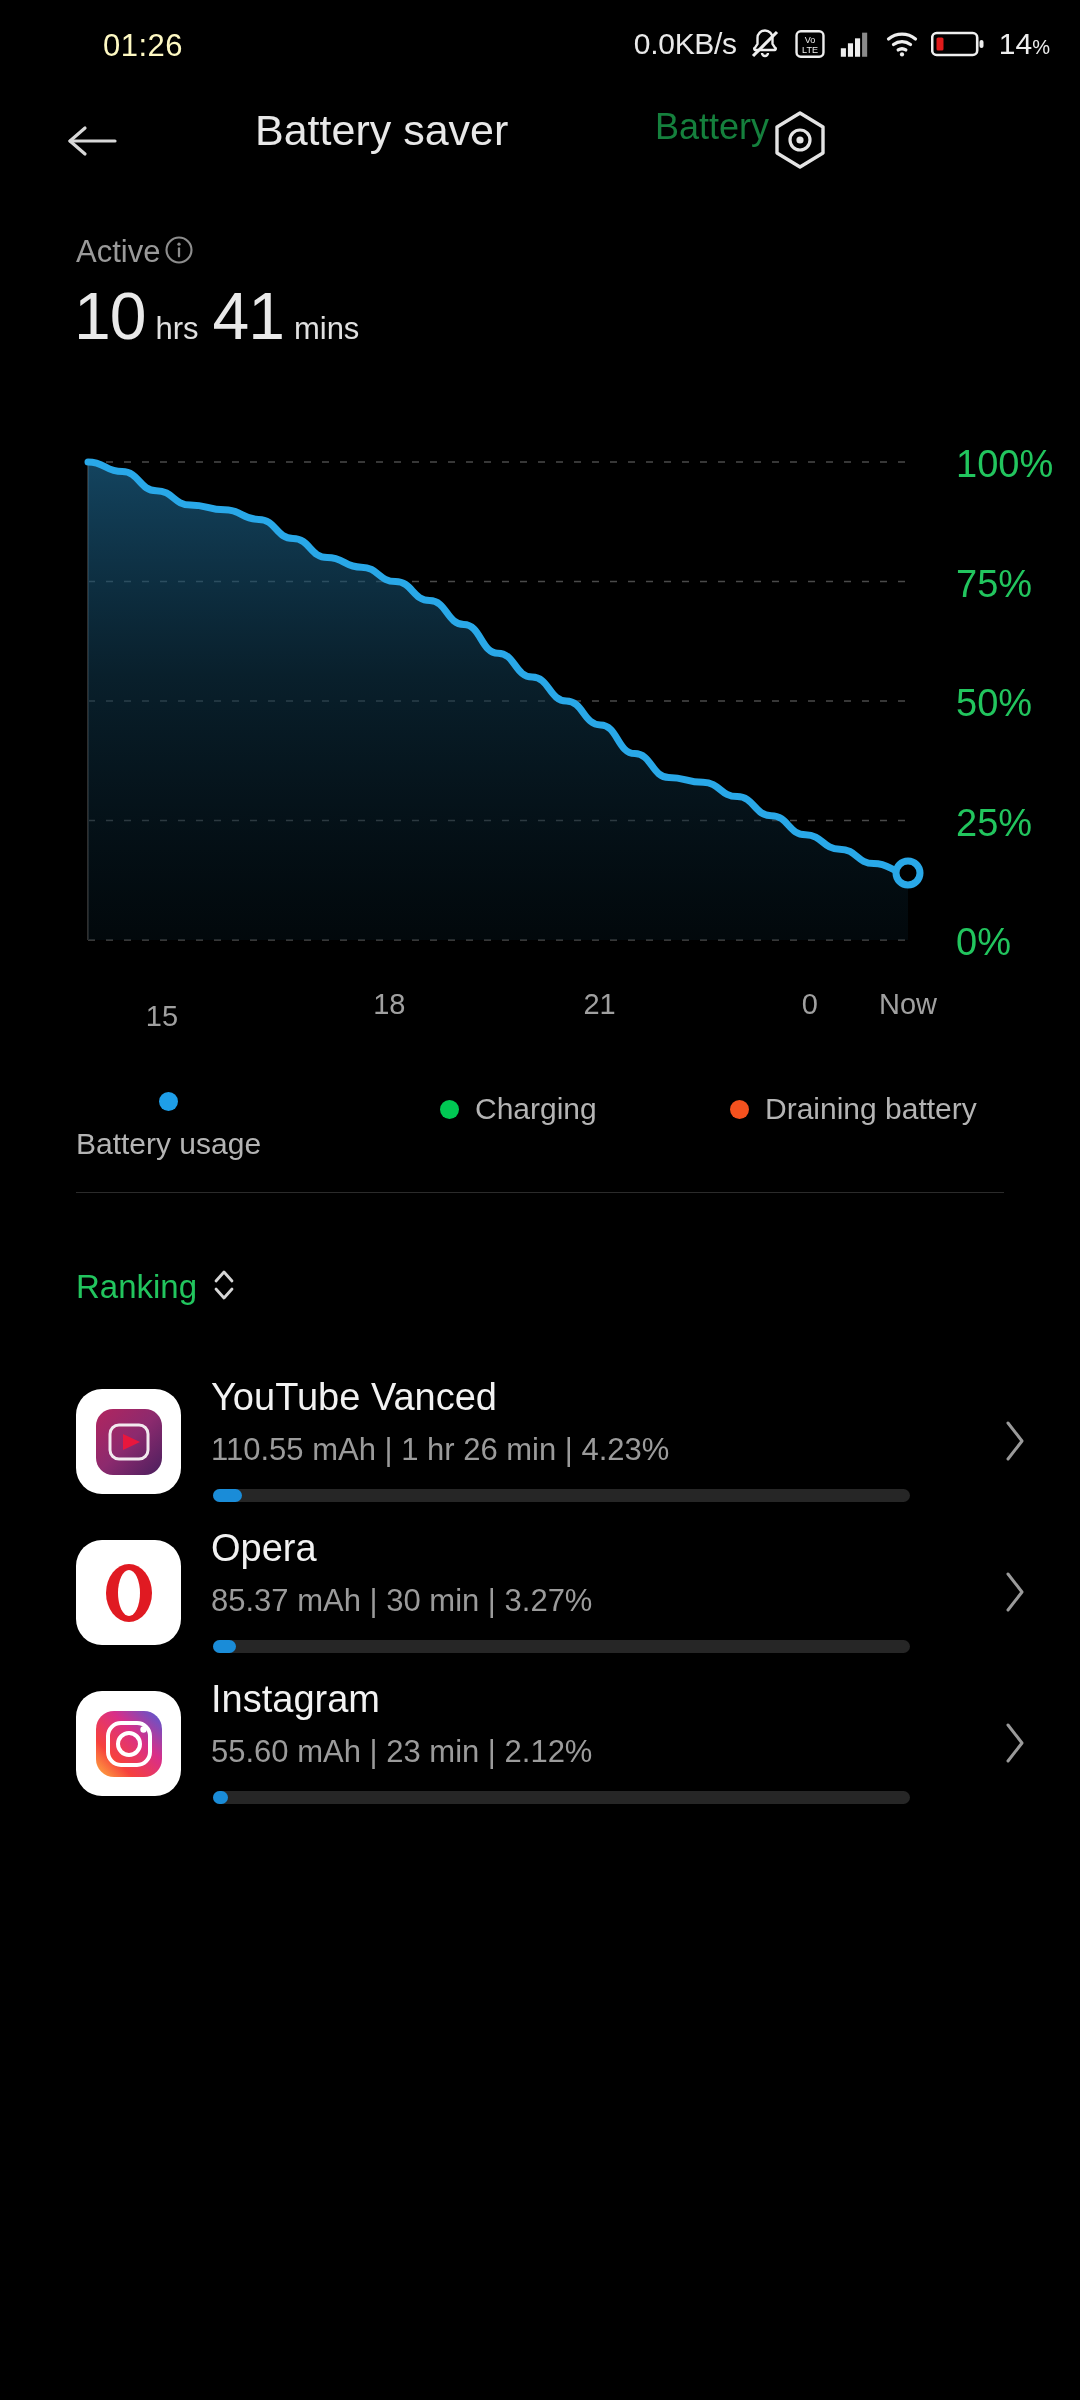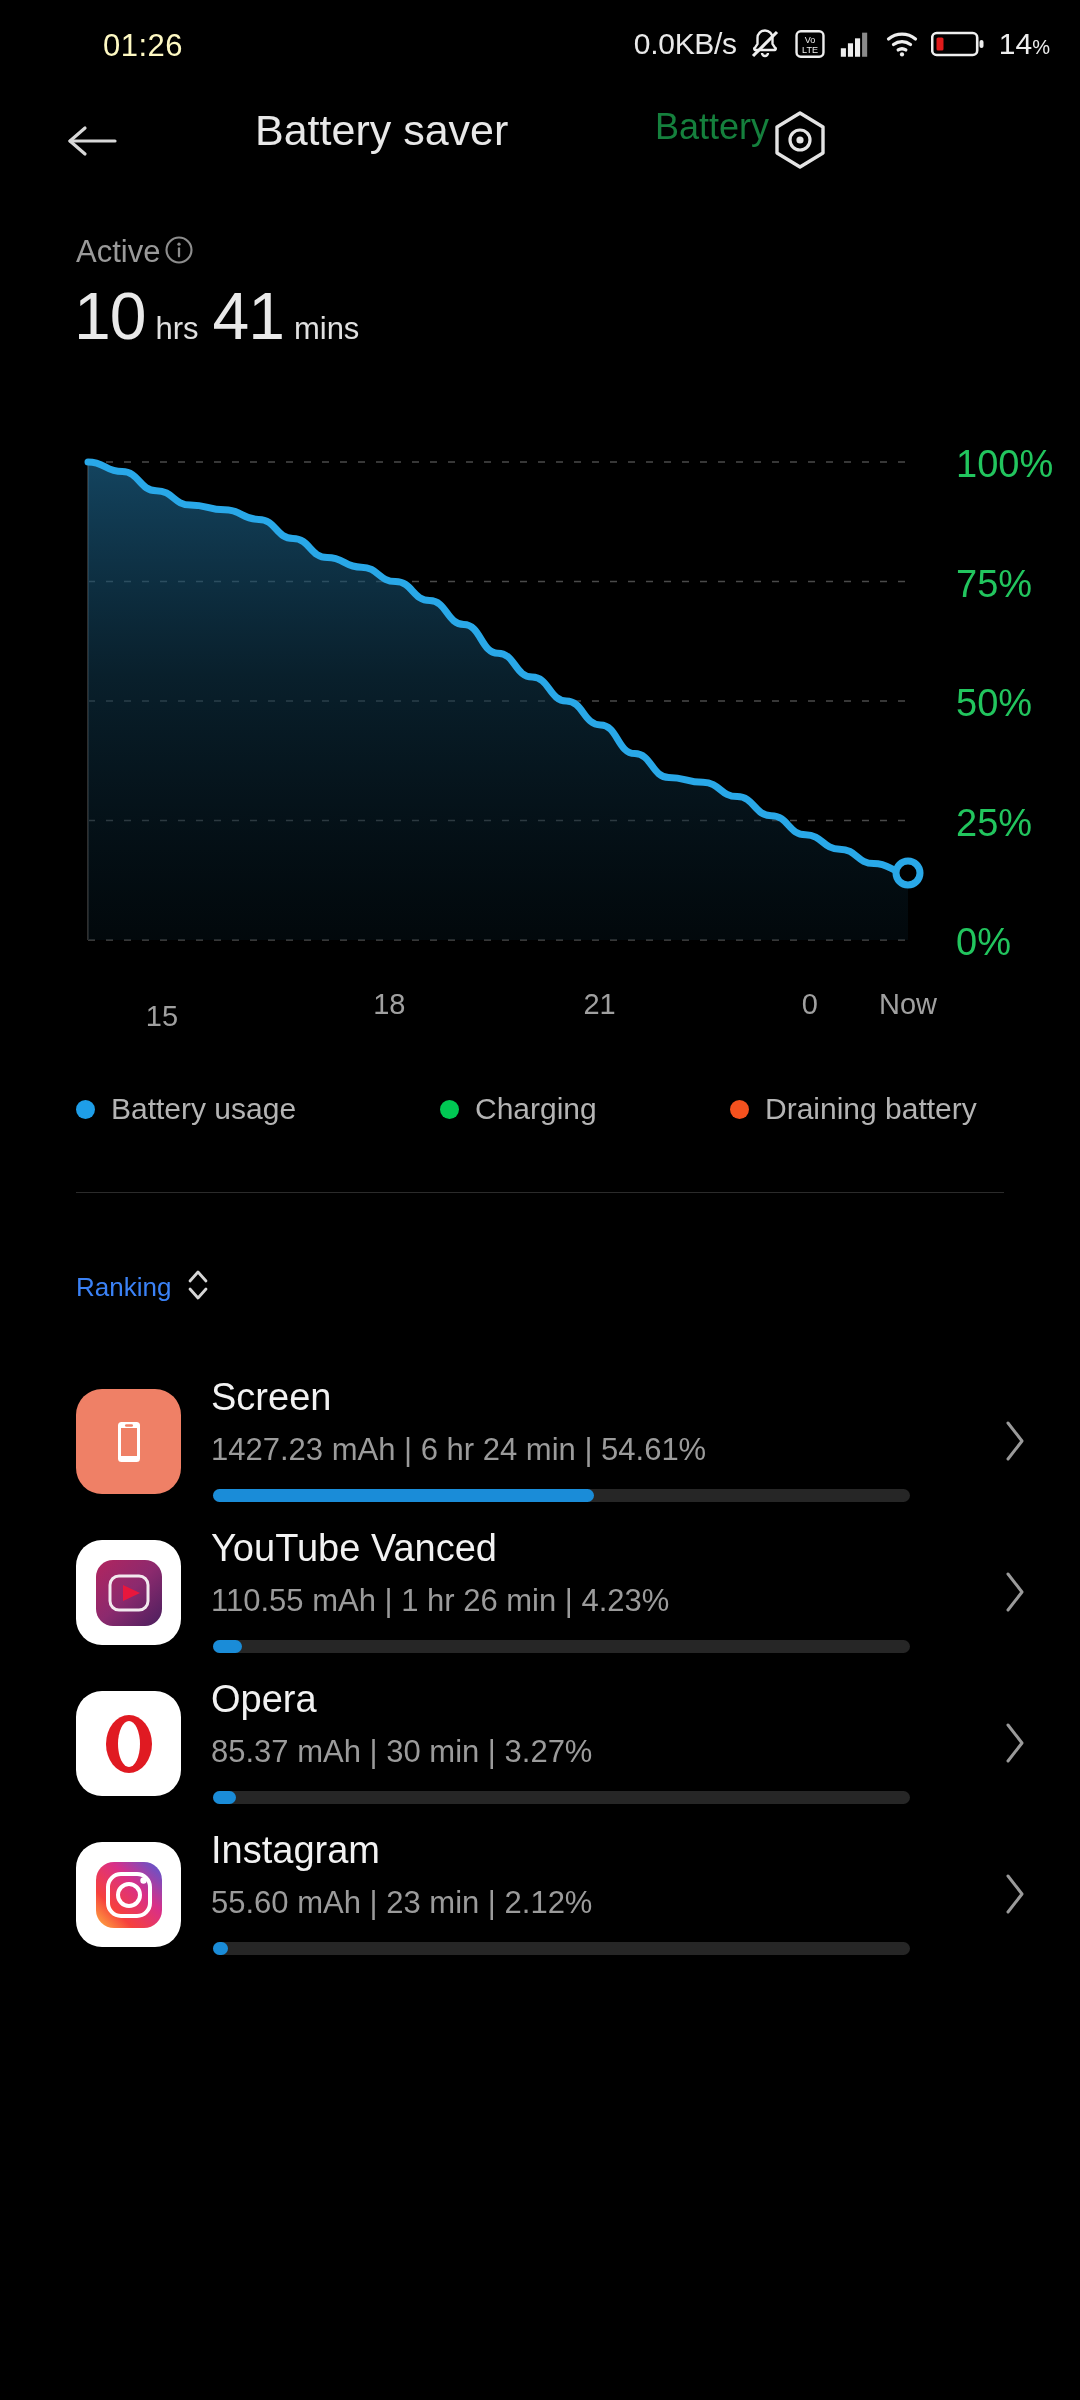--- a/index.html
+++ b/index.html
@@ -94,21 +94,21 @@
   .divider {
     position:absolute; left:76px; top:1192px; width:928px; height:1px;
     background:#2b2b2b;
   }
 
   
   .ranking-row {
     position:absolute; left:76px; top:1268px;
     display:flex; align-items:center; gap:14px;
   }
-  .ranking-lbl { font-size:26px; color:#3b82f6; }
+  .ranking-lbl { font-size:33px; color:#22c55e; }
 
   
   .list { position:absolute; left:0; top:1368px; width:1080px; }
   .row { position:relative; height:151px; }
   .row-icon {
     position:absolute; left:76px; top:21px; width:105px; height:105px;
     border-radius:26px; display:flex; align-items:center; justify-content:center;
     overflow:hidden;
   }
   .row-name {
@@ -252,21 +252,21 @@
   </div>
 <div class="x-labels">
     <div class="x-lab" style="left: 162px; margin-top: 12px;">15</div>
     <div class="x-lab" style="left: 389.368px;">18</div>
     <div class="x-lab" style="left: 599.624px;">21</div>
     <div class="x-lab" style="left: 809.88px;">0</div>
     <div class="x-lab" style="left: 908px;">Now</div>
   </div>
 
 <div class="legend">
-    <div class="lg-item" style="left: 76px;">
+    <div class="lg-item" style="left: 76px; flex-direction: column;">
       <span class="lg-dot" style="background: rgb(30, 158, 232);"></span>
       <span class="lg-txt">Battery usage</span>
     </div>
     <div class="lg-item" style="left: 440px;">
       <span class="lg-dot" style="background: rgb(0, 200, 83);"></span>
       <span class="lg-txt">Charging</span>
     </div>
     <div class="lg-item" style="left: 730px; text-align: right;">
       <span class="lg-dot" style="background: rgb(244, 81, 30);"></span>
       <span class="lg-txt">Draining battery</span>
@@ -279,37 +279,20 @@
   <span class="ranking-lbl">Ranking</span>
   <span>
     <svg width="26" height="34" viewBox="0 0 26 34">
       <polyline points="5,13 13,4 21,13" fill="none" stroke="#d6d6d6" stroke-width="2.8" stroke-linecap="round" stroke-linejoin="round"></polyline>
       <polyline points="5,21 13,30 21,21" fill="none" stroke="#d6d6d6" stroke-width="2.8" stroke-linecap="round" stroke-linejoin="round"></polyline>
     </svg>
   </span>
 </div>
 
 <div class="list" id="appList">
-    <div class="row">
-      <div class="row-icon ic-screen">
-        <svg width="56" height="56" viewBox="0 0 56 56">
-          <rect x="17" y="8" width="22" height="40" rx="3.5" fill="#fff"></rect>
-          <rect x="20" y="14" width="16" height="28" fill="#ef8066"></rect>
-          <rect x="24" y="10.2" width="8" height="2.6" rx="1.3" fill="#ef8066"></rect>
-        </svg>
-      </div>
-      <div class="row-name">Screen</div>
-      <div class="row-sub">1427.23 mAh | 6 hr 24 min  | 54.61%</div>
-      <div class="row-bar">
-        <div class="row-bar-fill" style="width: 54.61%;"></div>
-      </div>
-      <div class="row-chev"><svg width="26" height="46" viewBox="0 0 26 46">
-          <polyline points="6,5 20,23 6,41" fill="none" stroke="#9a9a9a" stroke-width="3" stroke-linecap="round" stroke-linejoin="round"></polyline>
-        </svg></div>
-    </div>
     <div class="row">
       <div class="row-icon ic-white">
         <svg width="82" height="82" viewBox="0 0 82 82">
           <defs>
             <linearGradient id="yvg" x1="0" y1="0" x2="1" y2="1">
               <stop offset="0%" stop-color="#b2255f"></stop>
               <stop offset="50%" stop-color="#8c2a6e"></stop>
               <stop offset="100%" stop-color="#4b1f5e"></stop>
             </linearGradient>
           </defs>

